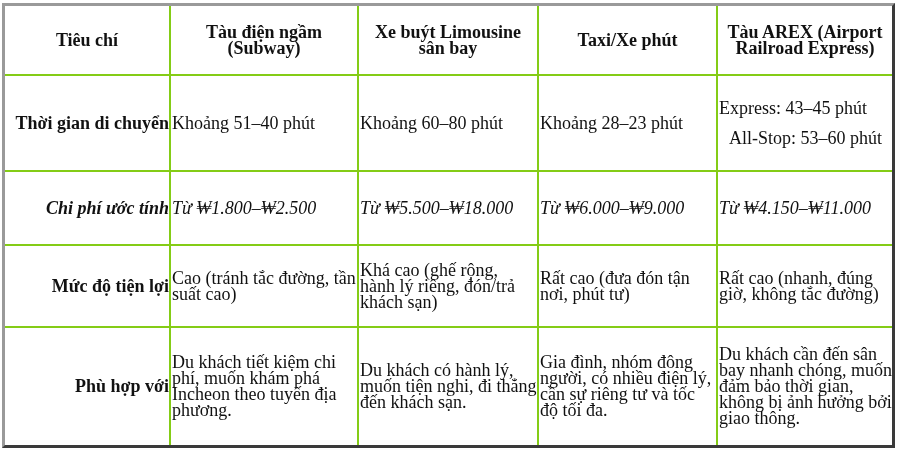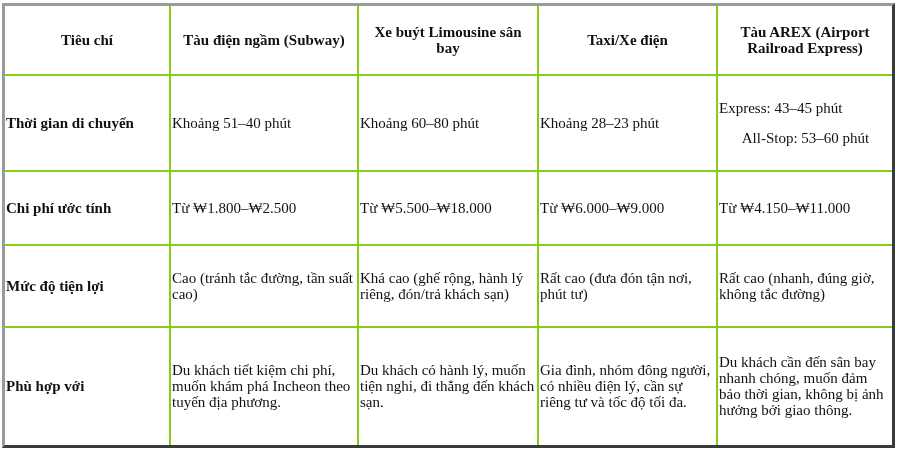--- a/index.html
+++ b/index.html
@@ -25,62 +25,62 @@
       border-right: 3px solid #3a3a3a;
       border-bottom: 3px solid #3a3a3a;
       background: #ffffff;
     }
     table {
       border-collapse: collapse;
       width: 100%;
       height: 100%;
       table-layout: fixed;
       font-family: "Liberation Serif", "DejaVu Serif", serif;
-      font-size: 15px;
+      font-size: 18px;
       color: #111111;
     }
     td, th {
       border: 2px solid #84cc16;
       padding: 1px 0 1px 1px;
       vertical-align: middle;
       line-height: 16px;
       word-wrap: break-word;
     }
     tr:first-child th { border-top: none; }
     tr td:first-child, tr th:first-child { border-left: none; }
     tr td:last-child, tr th:last-child { border-right: none; }
     tr:last-child td { border-bottom: none; }
     th {
       font-weight: bold;
       text-align: center;
       padding: 0 6px;
     }
     td.criterion {
       font-weight: bold;
-      text-align: left;
+      text-align: right;
       margin-top: 27px;
     }
     td.cell {
       text-align: left;
     }
     .multi p {
       margin: 0;
     }
     .multi p + p {
       margin-top: 14px;
       text-align: center;
     }
     col.c0 { width: 165px; }
     col.c1 { width: 188px; }
     col.c2 { width: 180px; }
     col.c3 { width: 179px; }
     col.c4 { width: 175px; }
     tr.r0 { height: 69px; }
     tr.r1 { height: 80px; }
-    tr.r2 { height: 61px; }
+    tr.r2 { height: 61px; font-style: italic; }
     tr.r3 { height: 68px; }
     tr.r4 { height: 98px; }
     tr.r5 { height: 76px; }
   </style>
 </head>
 <body>
 
 <div class="table-wrap">
   <table>
     <colgroup>
@@ -88,21 +88,21 @@
         <col class="c1">
         <col class="c2">
         <col class="c3">
         <col class="c4">
     </colgroup>
     <thead>
       <tr class="r0">
         <th>Tiêu chí</th>
         <th>Tàu điện ngầm (Subway)</th>
         <th>Xe buýt Limousine sân bay</th>
-        <th>Taxi/Xe điện</th>
+        <th>Taxi/Xe phút</th>
         <th>Tàu AREX (Airport Railroad Express)</th>
       </tr>
     </thead>
     <tbody>
       <tr class="r1">
         <td class="criterion">Thời gian di chuyển</td>
         <td class="cell">Khoảng 51–40 phút</td>
         <td class="cell">Khoảng 60–80 phút</td>
         <td class="cell">Khoảng 28–23 phút</td>
         <td class="cell multi">

